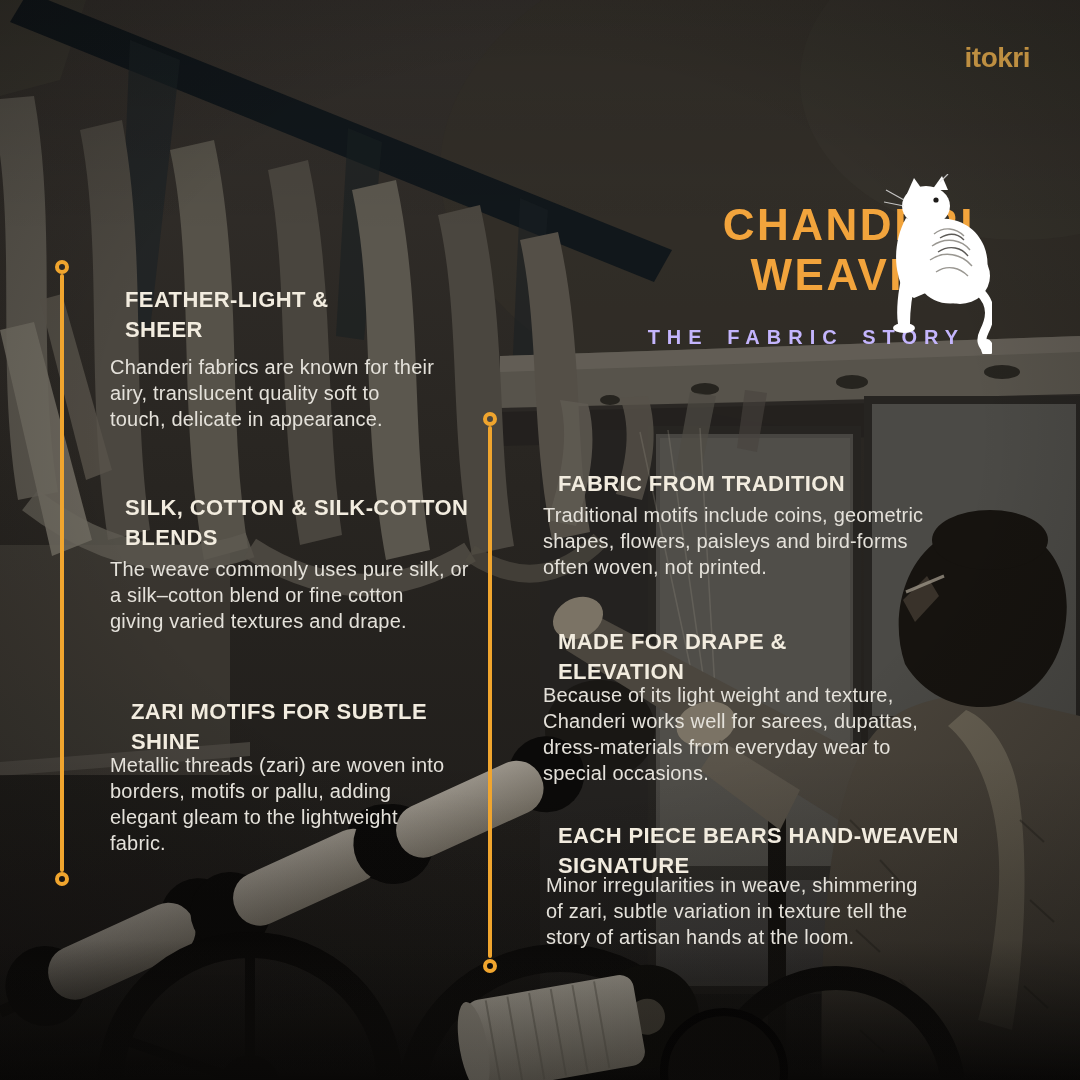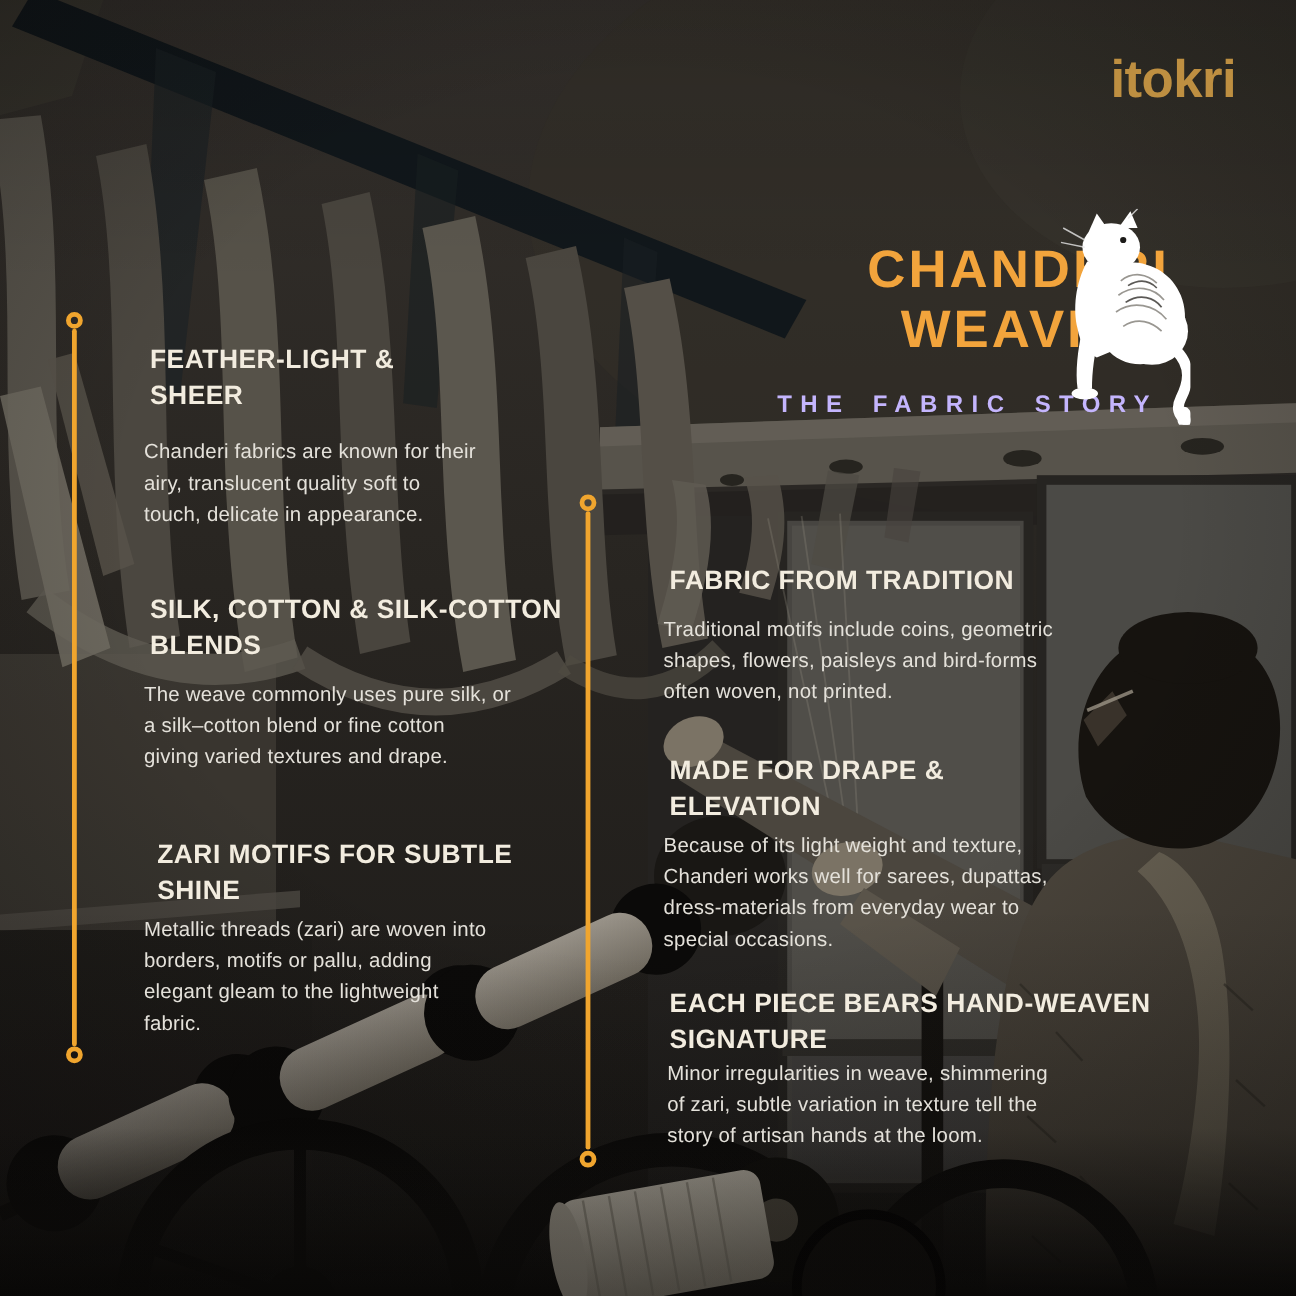--- a/index.html
+++ b/index.html
@@ -11,21 +11,21 @@
   .bg{position:absolute;left:0;top:0;width:1080px;height:1080px;display:block;}
   .vignette{
     position:absolute;inset:0;pointer-events:none;
     background:
       radial-gradient(ellipse 90% 75% at 50% 40%, rgba(0,0,0,0) 45%, rgba(5,4,3,.42) 100%),
       linear-gradient(180deg, rgba(0,0,0,.12) 0%, rgba(0,0,0,0) 22%, rgba(0,0,0,0) 70%, rgba(8,7,6,.35) 100%);
   }
   .pre{white-space:pre-line;}
   .logo{
     position:absolute;top:42px;right:50px;
-    color:#BE8F41;font-size:44px;font-weight:700;letter-spacing:-.5px;
+    color:#BE8F41;font-size:28px;font-weight:700;letter-spacing:-.5px;
   }
   .title-block{position:absolute;left:545px;top:200px;width:430px;text-align:right;}
   .title{
     margin:0;color:#F2A43C;font-size:44px;line-height:50px;font-weight:700;
     letter-spacing:2.5px;
   }
   .subtitle{
     margin-top:26px;color:#c4b5fd;font-size:20px;font-weight:700;
     letter-spacing:7px;word-spacing:6px;transform:translateX(-10px);
   }
@@ -33,21 +33,21 @@
   .tl-line{position:absolute;width:4px;background:#F0A52E;border-radius:2px;}
   .tl-ring{
     position:absolute;width:14px;height:14px;border:4px solid #F0A52E;
     border-radius:50%;box-sizing:border-box;background:transparent;
   }
   .heading{
     position:absolute;margin:15px;color:#F2ECDF;font-size:22px;font-weight:700;
     line-height:30px;letter-spacing:.4px;
   }
   .body{
-    position:absolute;margin:10px;color:#E4E1DA;font-size:17px;font-weight:400;
+    position:absolute;margin:0;color:#E4E1DA;font-size:20px;font-weight:400;
     line-height:26px;letter-spacing:.2px;
   }
 </style>
 </head>
 <body>
 
 <div class="canvas">
 
   <svg class="bg" viewBox="0 0 1080 1080" aria-hidden="true">
     <defs>

